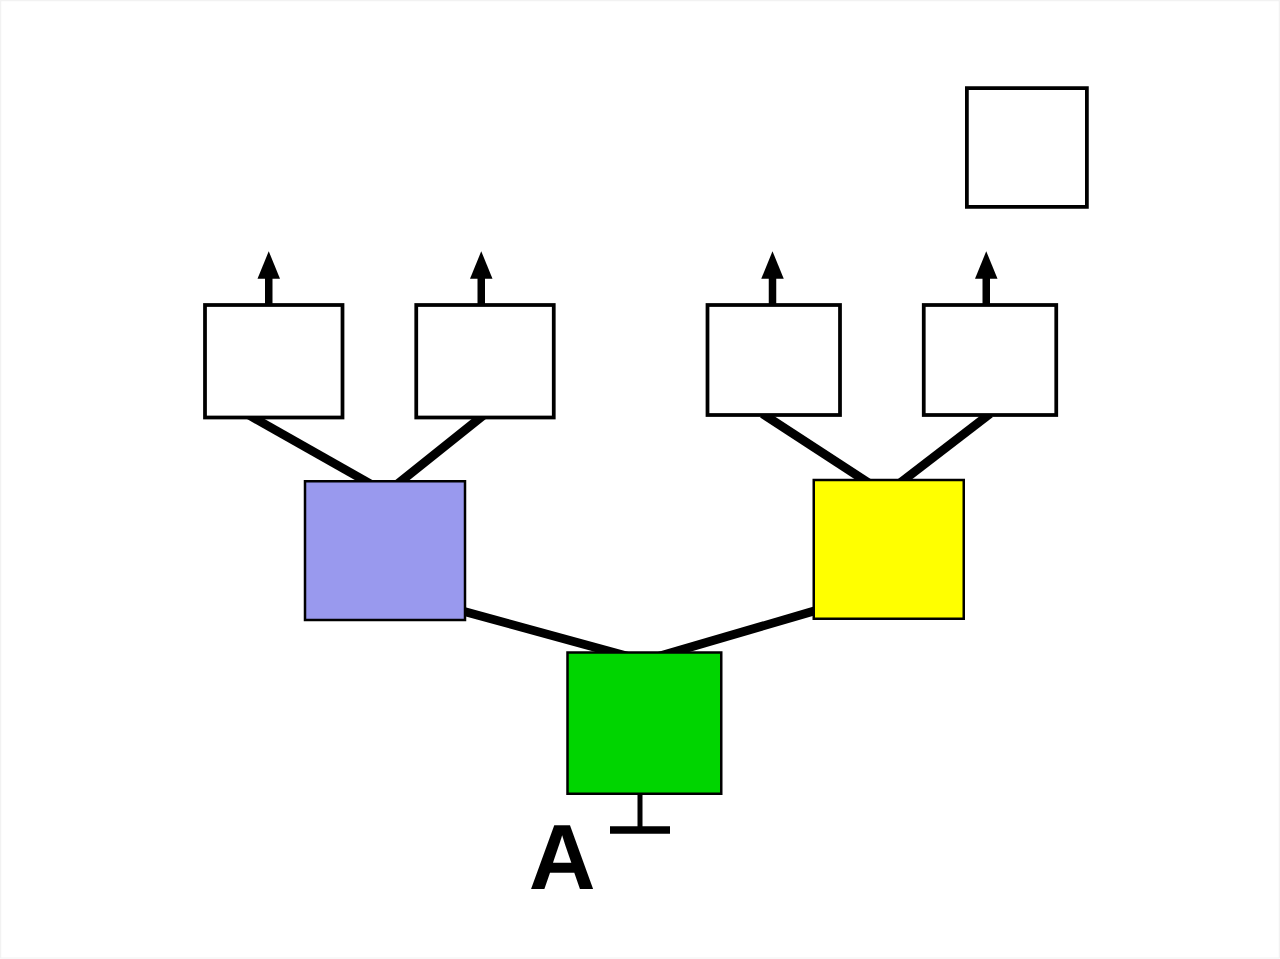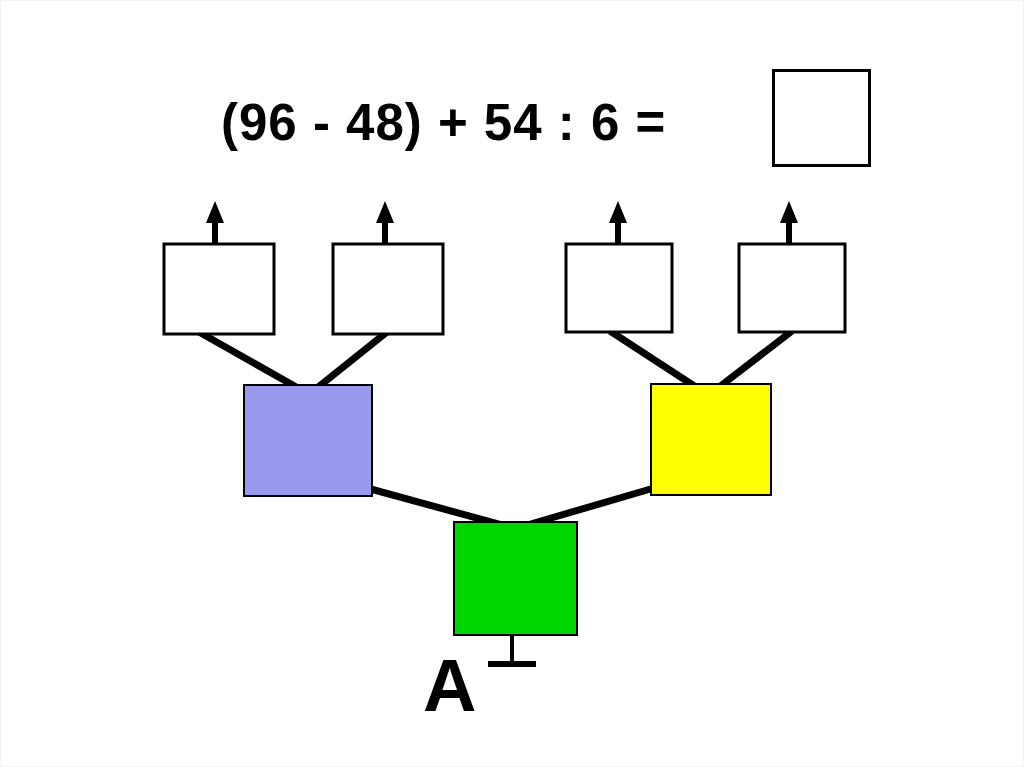--- a/index.html
+++ b/index.html
@@ -56,21 +56,20 @@
     font-weight: bold;
     color: #000000;
     line-height: 1;
   }
 </style>
 </head>
 <body>
 
 <div class="slide">
 
-  <div class="expression">(96 - 48) + 54 : 6 =</div>
 
   <div class="answer-box">
     <span></span>
   </div>
 
   <svg class="tree-svg" viewBox="0 0 1024 767" xmlns="http://www.w3.org/2000/svg">
 
     <g>
       <line x1="214" y1="244" x2="214" y2="216" stroke="#000000" stroke-width="6"></line>
       <polygon points="214,200 205,222 223,222" fill="#000000"></polygon>

